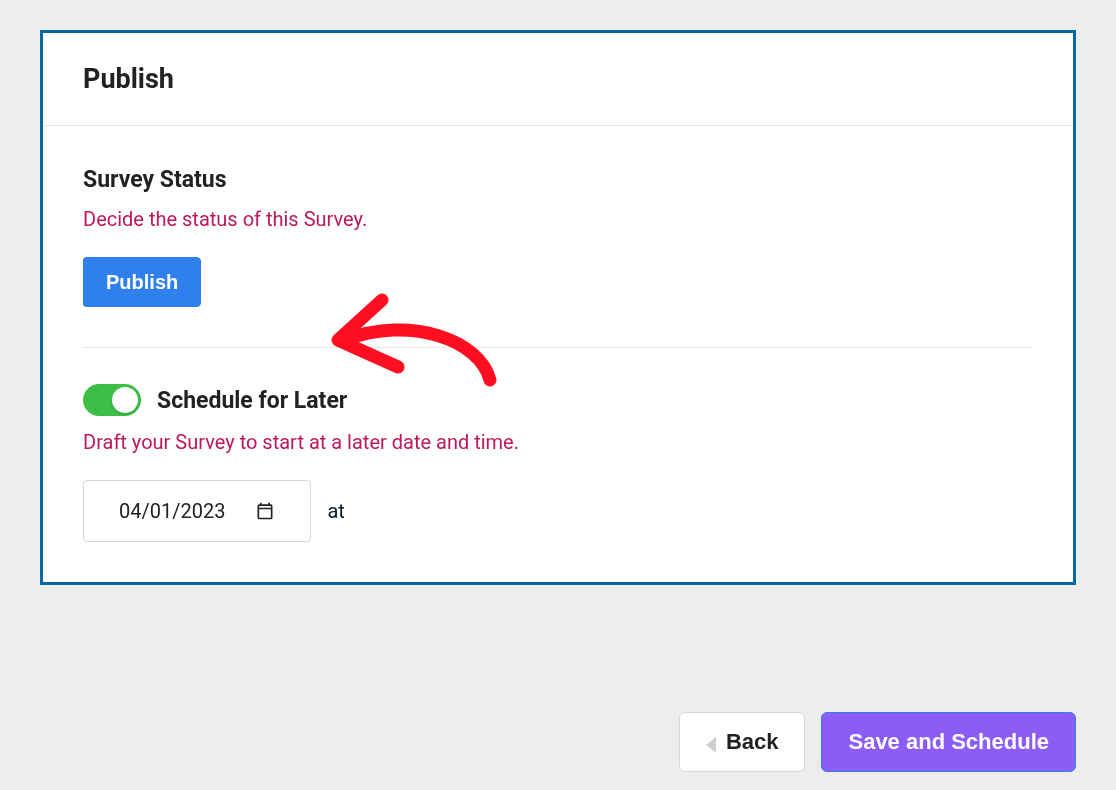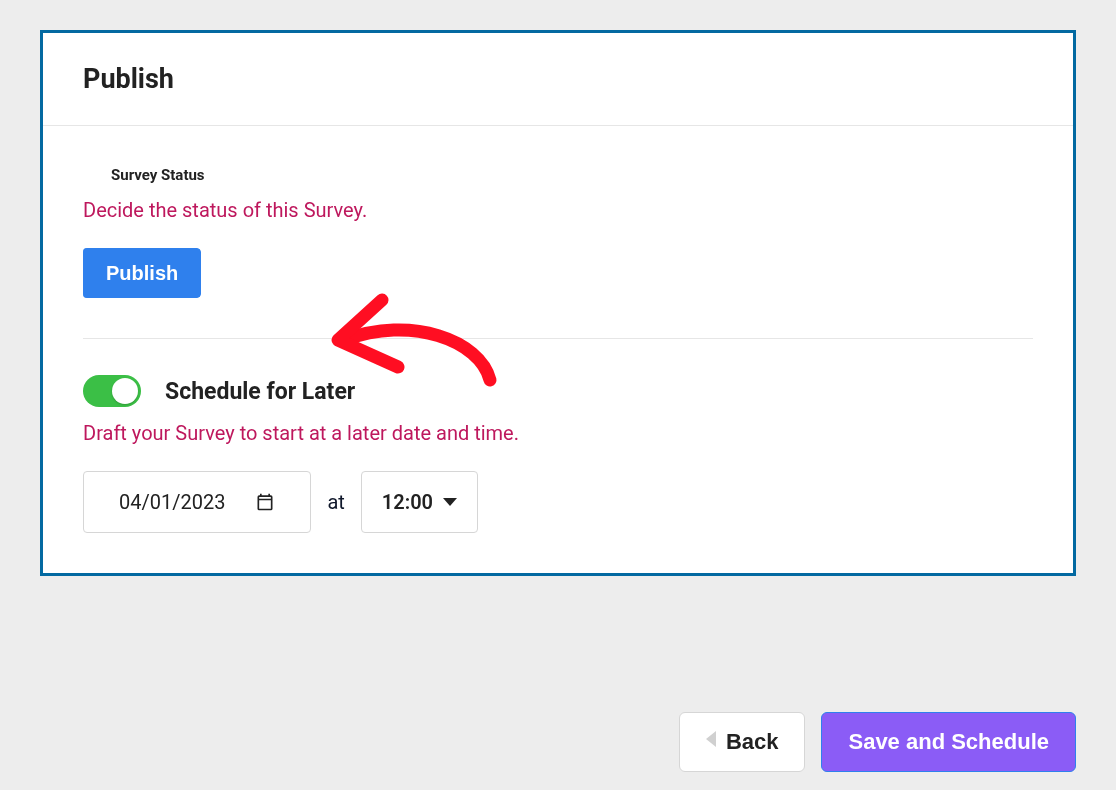--- a/index.html
+++ b/index.html
@@ -22,25 +22,24 @@
     }
     .panel-title {
       font-size: 27px;
       font-weight: 700;
       color: #222;
     }
     .panel-body {
       padding: 40px 40px 40px 40px;
     }
     .section-title {
-      font-size: 15px;
+      font-size: 23px;
       font-weight: 700;
       color: #222;
       margin-bottom: 14px;
-      margin-left: 28px;
     }
     .section-desc {
       font-size: 20px;
       color: #be185d;
       margin-bottom: 26px;
     }
     .seg-group {
       display: inline-flex;
       border-radius: 4px;
       overflow: hidden;
@@ -63,21 +62,21 @@
       font-weight: 600;
     }
     .divider {
       height: 1px;
       background: #e6e6e6;
       margin: 40px 0 36px 0;
     }
     .toggle-row {
       display: flex;
       align-items: center;
-      gap: 24px;
+      gap: 16px;
       margin-bottom: 14px;
     }
     .toggle {
       width: 58px;
       height: 32px;
       background: #3bbf46;
       border-radius: 16px;
       position: relative;
       cursor: pointer;
     }
@@ -149,21 +148,21 @@
       display: flex;
       gap: 16px;
     }
     .btn {
       font-size: 22px;
       font-weight: 700;
       padding: 18px 26px;
       border-radius: 6px;
       cursor: pointer;
       display: flex;
-      align-items: flex-start;
+      align-items: flex-end;
       gap: 10px;
       line-height: 1;
     }
     .btn-secondary {
       background: #fff;
       border: 1px solid #d6d6d6;
       color: #222;
     }
     .btn-primary {
       background: #8b5cf6;
@@ -212,24 +211,20 @@
     <div class="schedule-row">
       <div class="date-field">
         <span>04/01/2023</span>
         <span class="cal-icon">
           <svg viewBox="0 0 24 24" width="20" height="20" fill="#222">
             <path d="M19 4h-1V2h-2v2H8V2H6v2H5a2 2 0 0 0-2 2v14a2 2 0 0 0 2 2h14a2 2 0 0 0 2-2V6a2 2 0 0 0-2-2zm0 16H5V10h14v10zM5 8V6h14v2H5z"></path>
           </svg>
         </span>
       </div>
       <span class="at-label">at</span>
-      <div class="select-field">
-        <span>12:00</span>
-        <span class="caret"></span>
-      </div>
     </div>
 
   </div>
 </div>
 
 <svg class="annotation-arrow" width="200" height="140" viewBox="0 0 200 140">
   <path d="M 160 95  C 150 55, 80 30, 15 55" stroke="#ff0e22" stroke-width="13" fill="none" stroke-linecap="round"></path>
   <path d="M 52 15 L 8 55 L 68 82" stroke="#ff0e22" stroke-width="13" fill="none" stroke-linecap="round" stroke-linejoin="round"></path>
 </svg>
 

